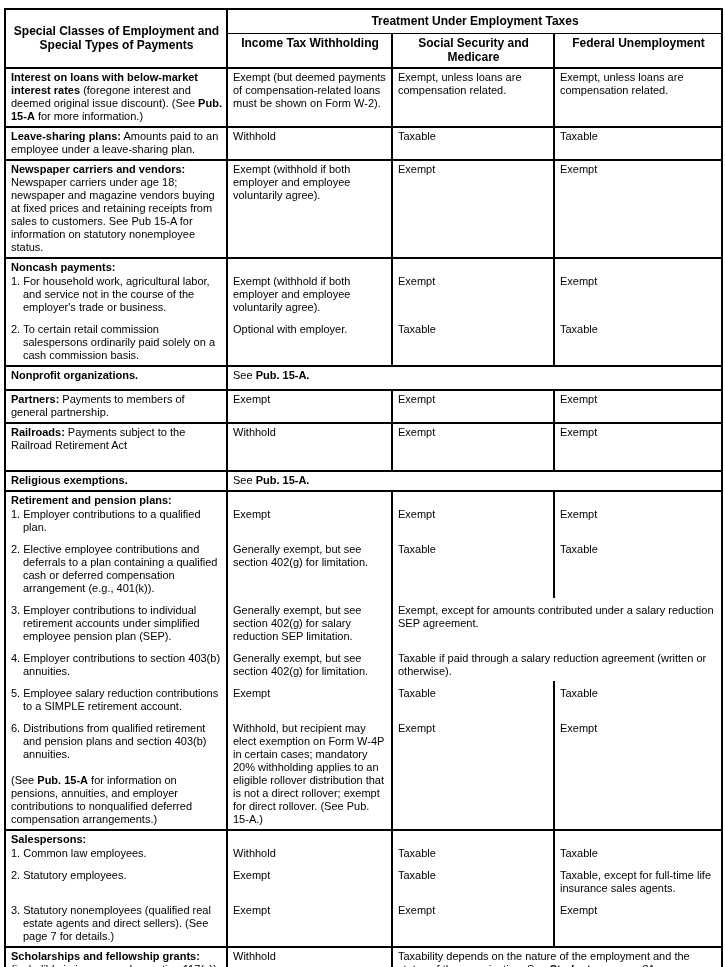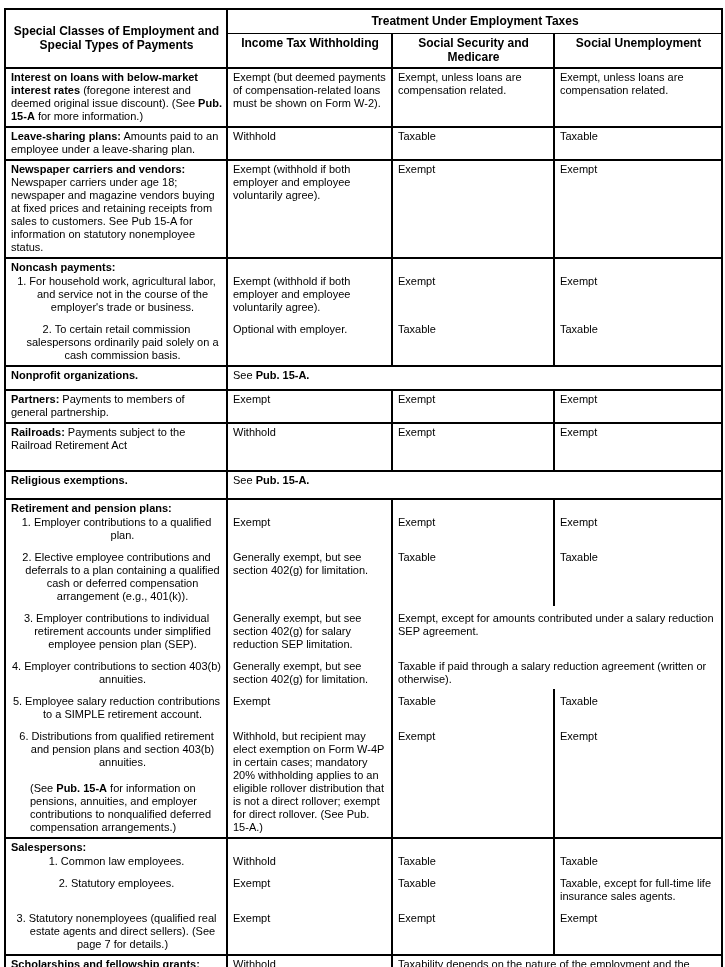--- a/index.html
+++ b/index.html
@@ -43,29 +43,29 @@
   td.htop { vertical-align: top; }
   tr.h-top { height: 24px; margin-left: 37px; }
   tr.h-sub { height: 34px; }
   
   tr.r-interest { height: 58px; }
   tr.r-leave { height: 30px; }
   tr.r-news { height: 92px; border-radius: 25px; }
   tr.r-nonprofit { height: 24px; margin-top: 16px; }
   tr.r-partners { height: 31px; }
   tr.r-rail { height: 48px; }
-  tr.r-relig { height: 28px; }
+  tr.r-relig { height: 20px; }
   tr.r-schol { height: 50px; }
   
   .b { font-weight: bold; }
-  .hang { padding-left: 12px; text-indent: -12px; text-align: center; }
+  .hang { padding-left: 12px; text-indent: -12px; }
   .num { margin-right: 3px; }
   tr.cont > td { padding-top: 6px; }     
   tr.cont1 > td { padding-top: 1px; }    
-  .note { margin-top: 13px; margin-left: 19px; }
+  .note { margin-top: 13px; }
   .secline { padding-bottom: 0; }
 </style>
 </head>
 <body>
 
 <div class="sheet">
 <table class="irs">
   <colgroup>
     <col style="width:222px">
         <col style="width:165px">
@@ -74,21 +74,21 @@
   </colgroup>
 
   <tbody>
         <tr class="h-top">
     <td class="hcell hmid" rowspan="2">Special Classes of Employment and Special Types of Payments</td>
     <td class="bl hcell hmid" colspan="3">Treatment Under Employment Taxes</td>
   </tr>
   <tr class="h-sub hsub">
     <td class="bl hcell htop">Income Tax Withholding</td>
     <td class="bl hcell htop">Social Security and Medicare</td>
-    <td class="bl hcell htop">Social Unemployment</td>
+    <td class="bl hcell htop">Federal Unemployment</td>
   </tr>
 
   <tr class="sec r-interest">
     <td>
       <span class="b">Interest on loans with below-market interest rates</span><span> (foregone interest and deemed original issue discount). (See </span><span class="b">Pub. 15-A</span><span> for more information.)</span>
     </td>
     <td class="bl">Exempt (but deemed payments of compensation-related loans must be shown on Form W-2).</td>
     <td class="bl">Exempt, unless loans are compensation related.</td>
     <td class="bl">Exempt, unless loans are compensation related.</td>
   </tr>

